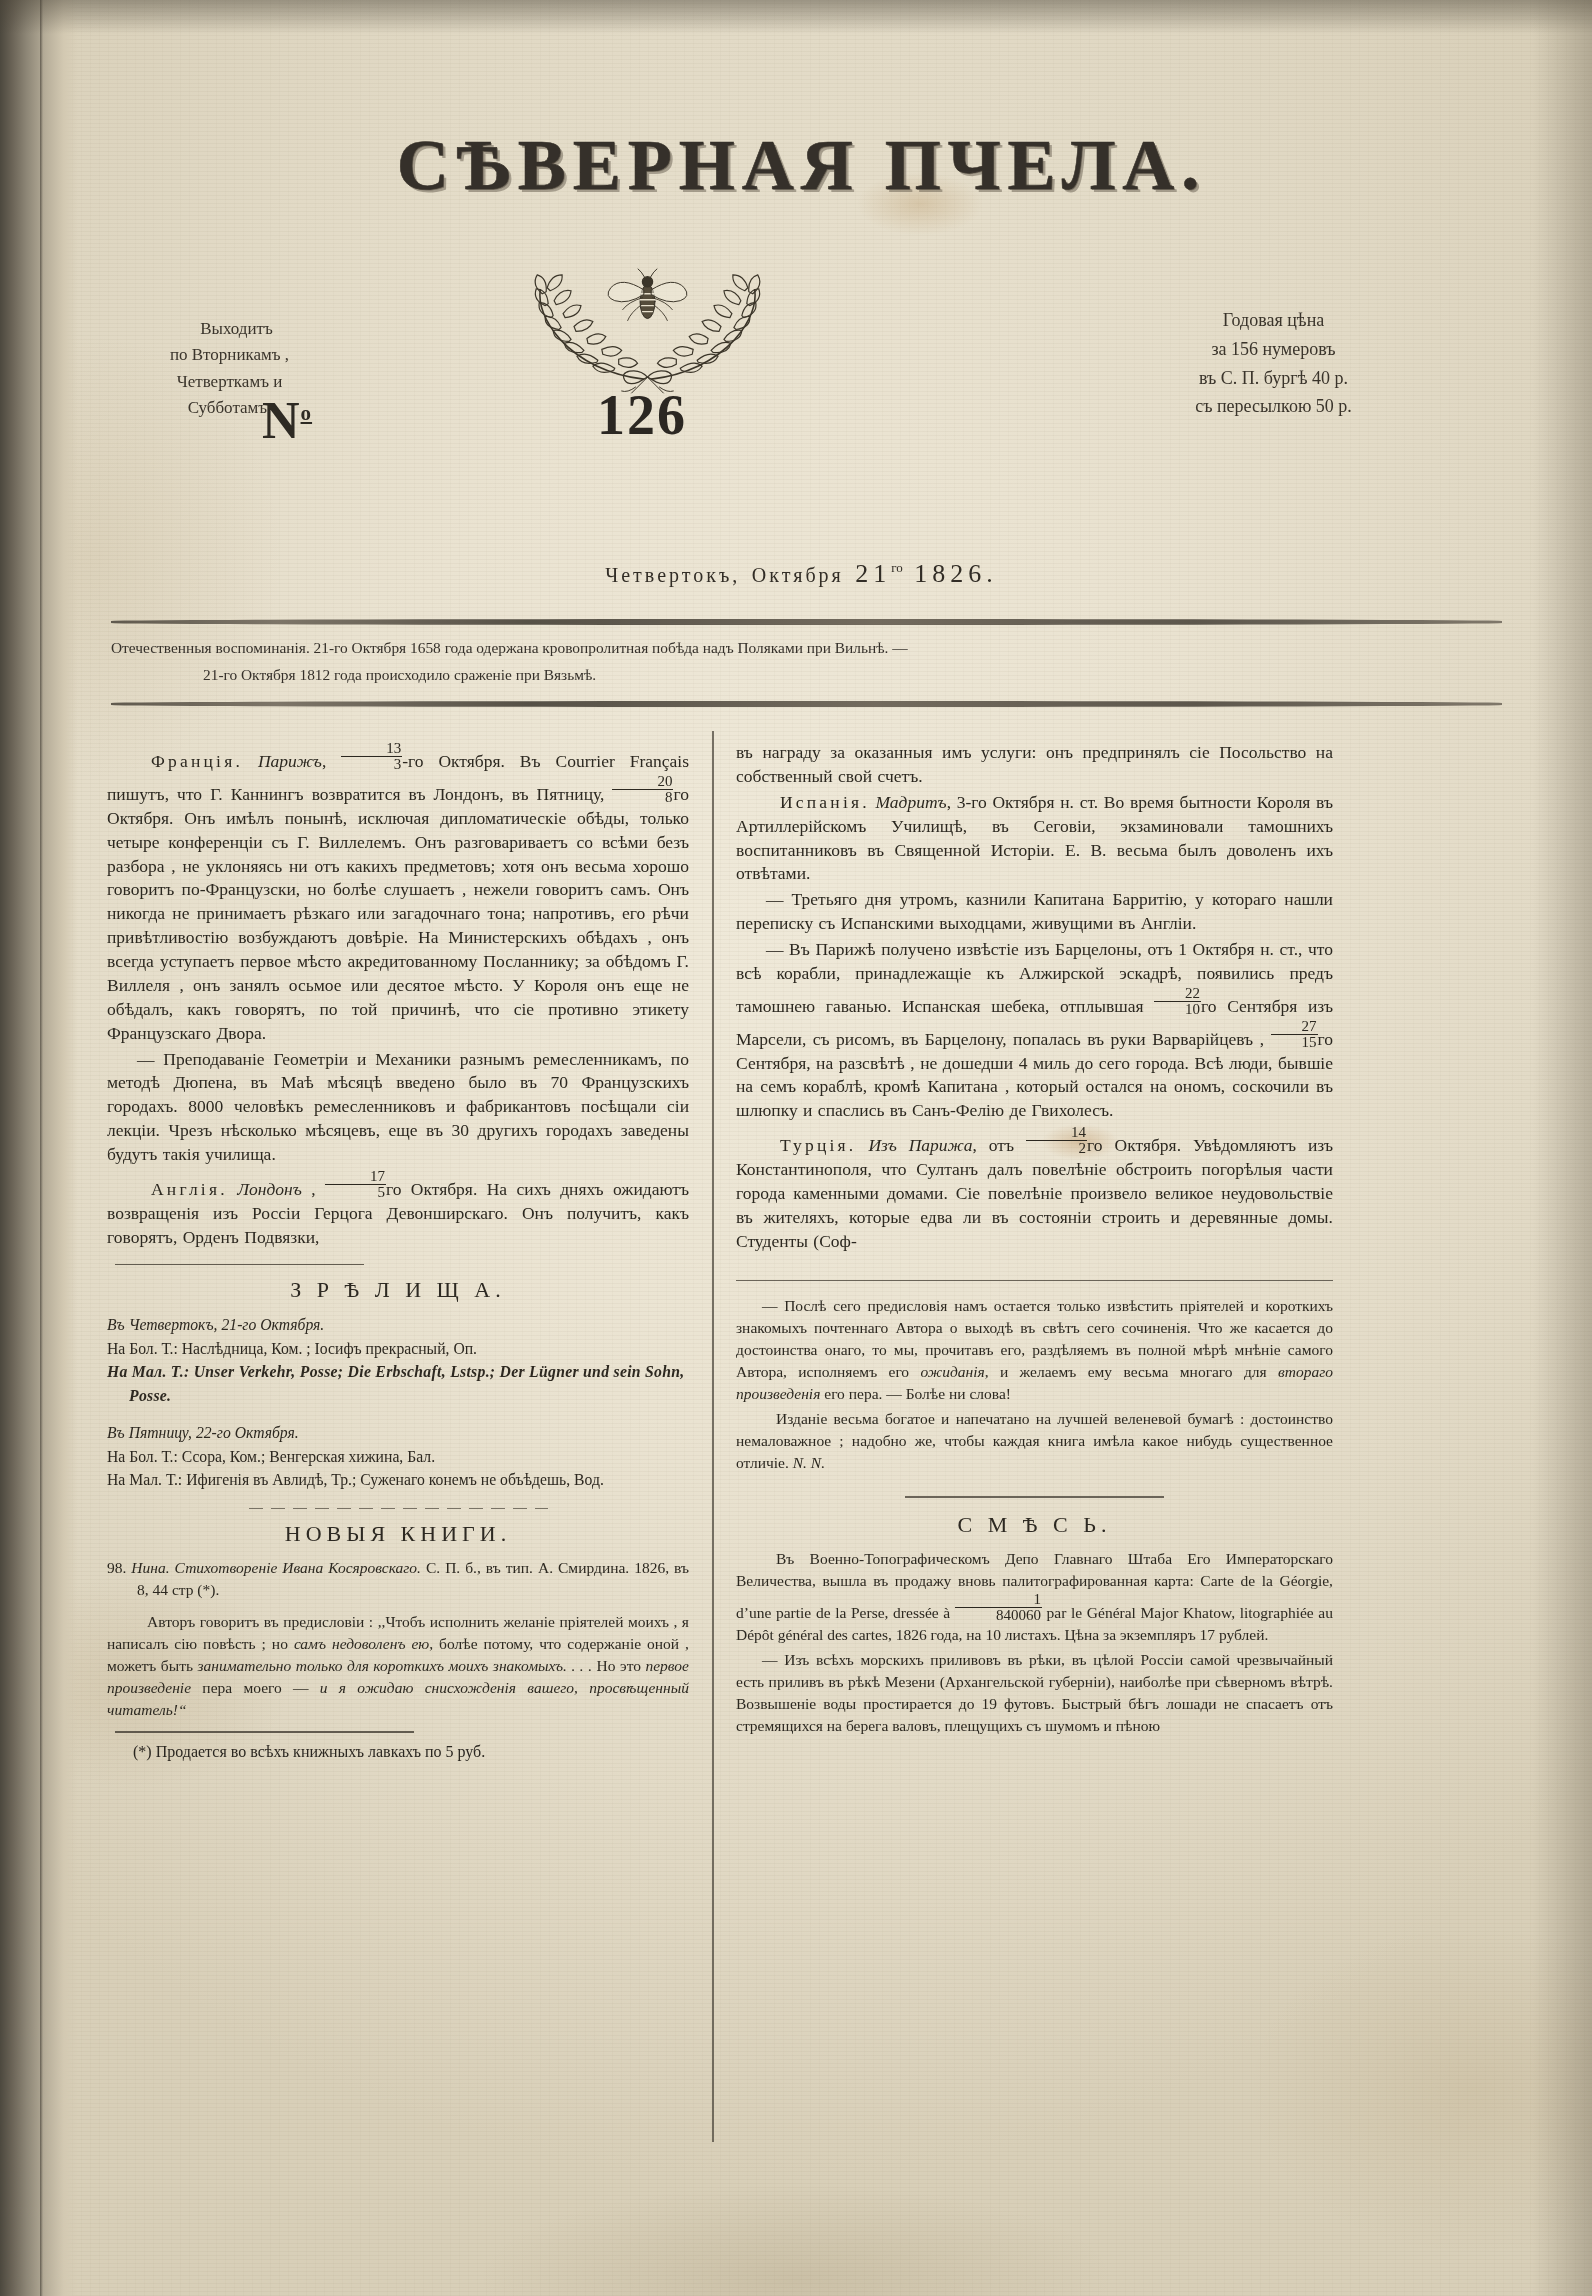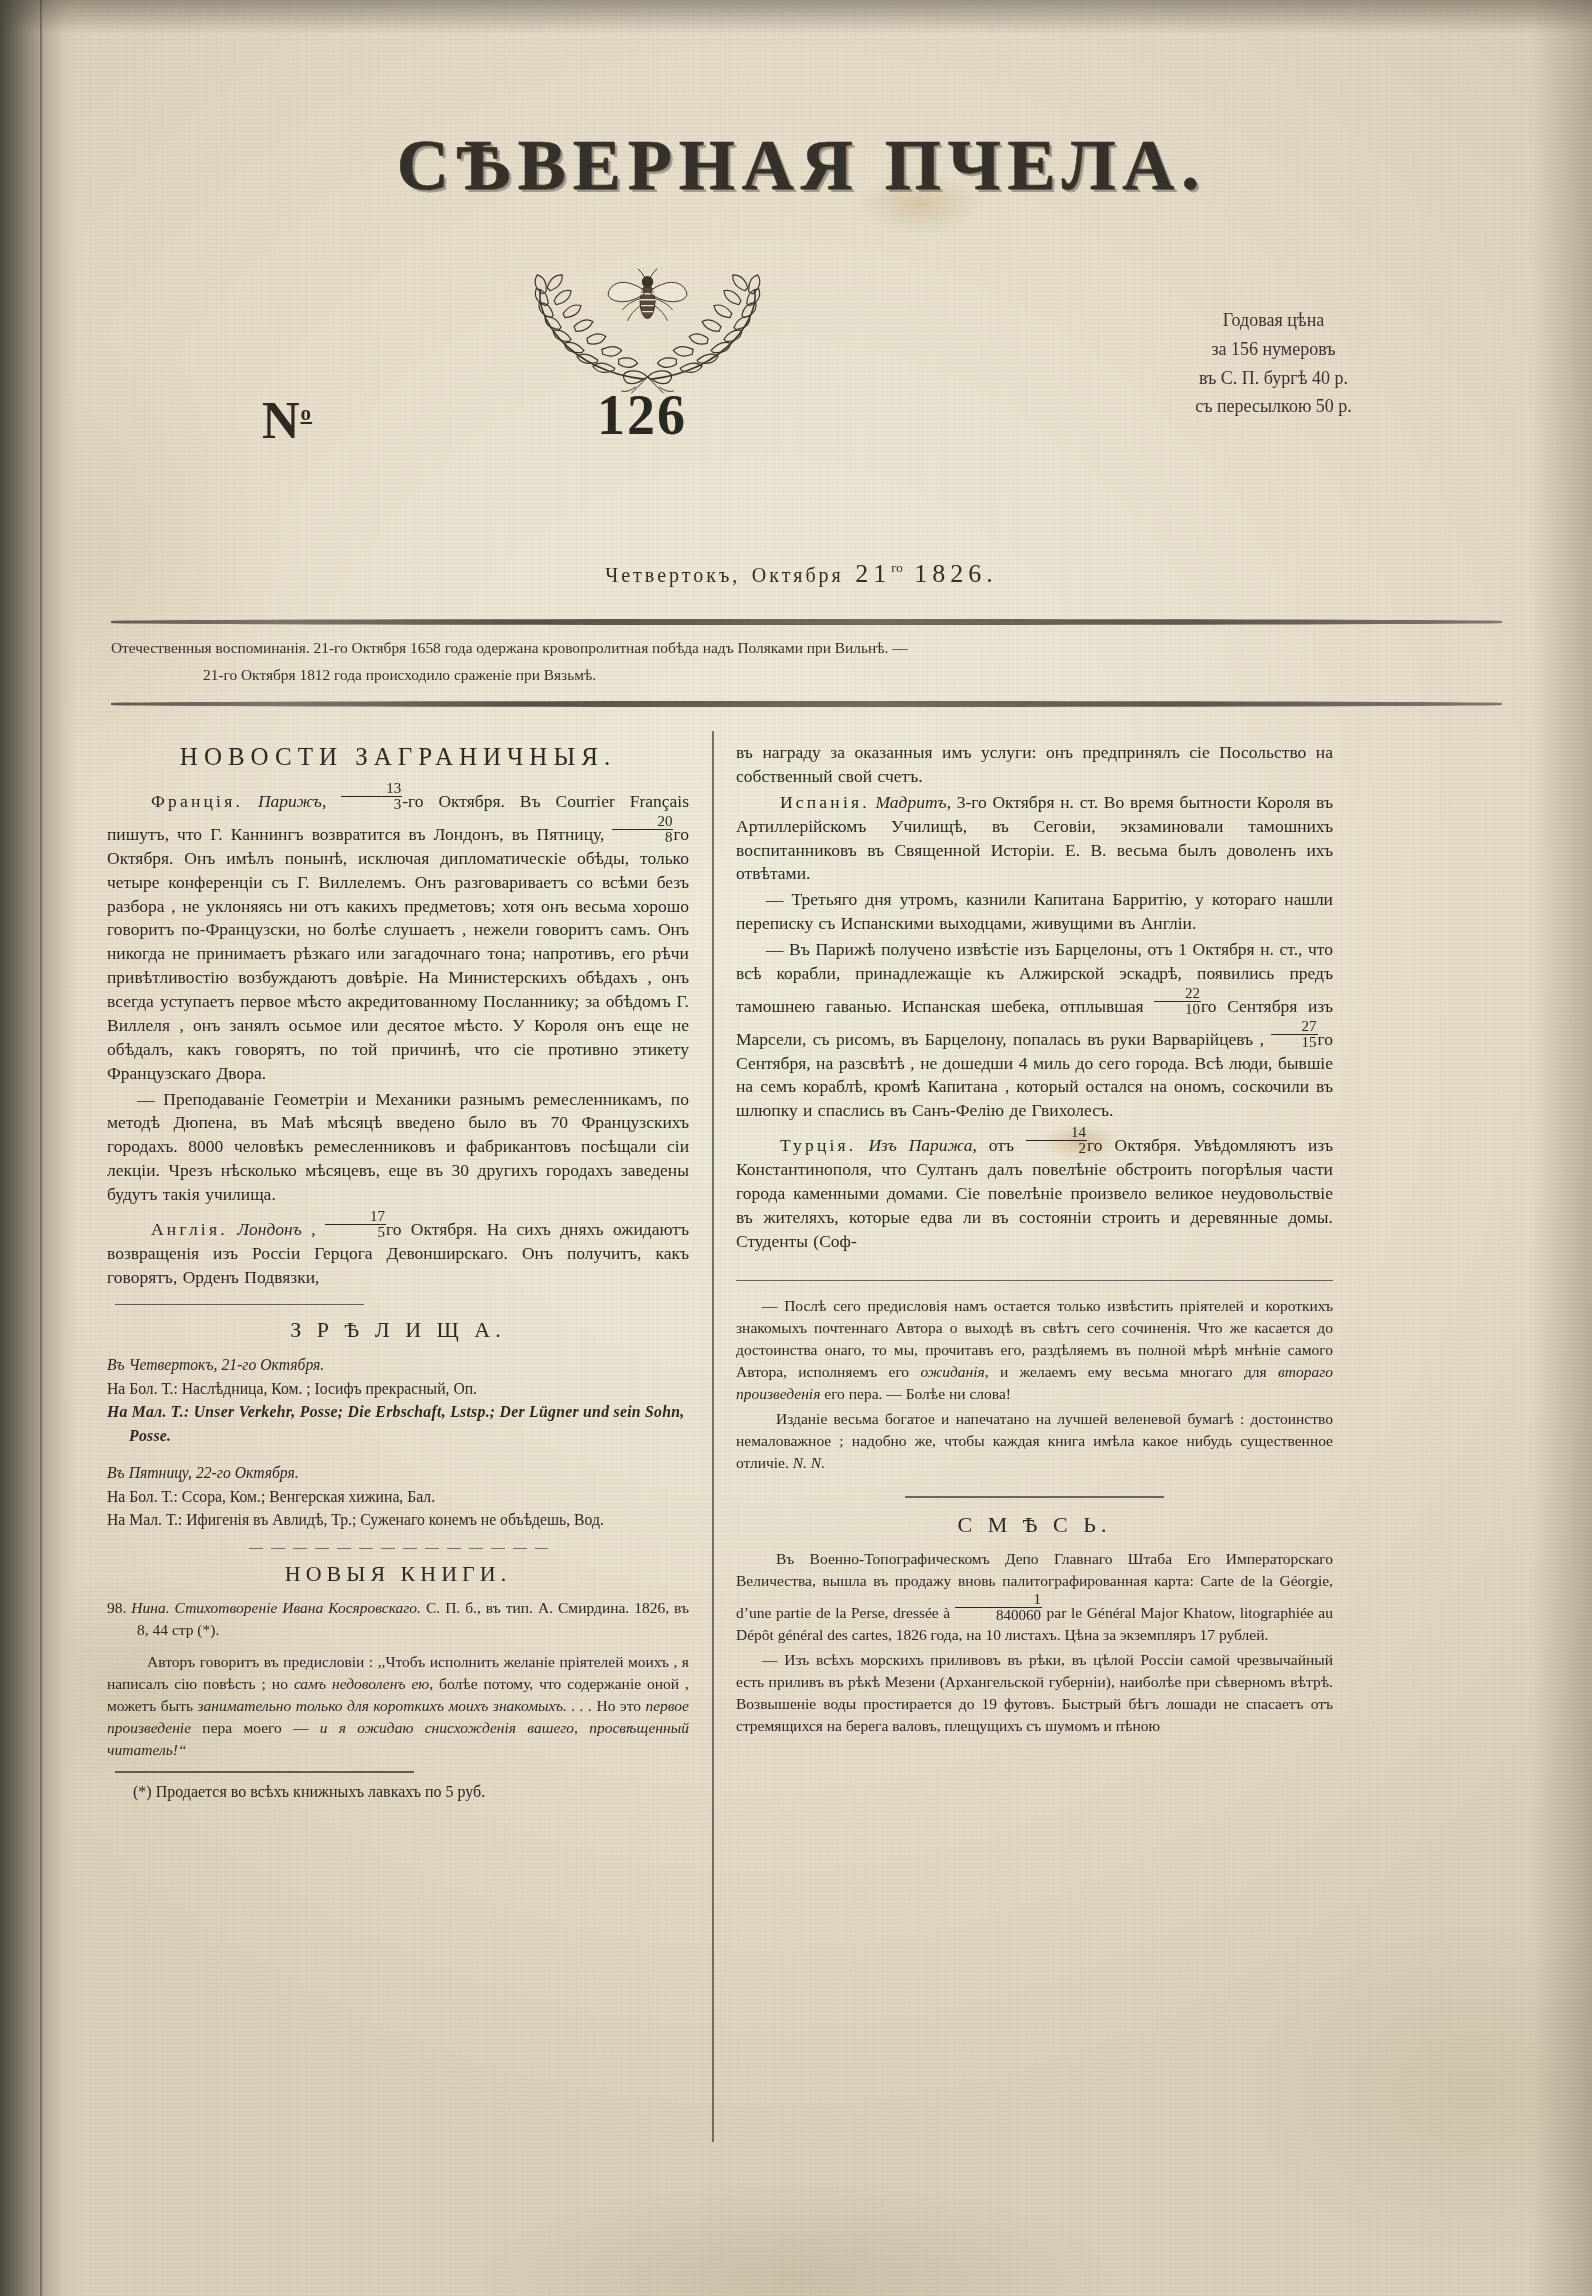--- a/index.html
+++ b/index.html
@@ -168,20 +168,26 @@
 </head>
 <body>
 
 <div id="page">
 
   <div id="grain"></div>
   <div id="stains"></div>
 
   <div id="masthead-title">СѢВЕРНАЯ ПЧЕЛА.</div>
 
+  <div id="freq-block">
+    <div>Выходитъ</div>
+    <div>по Вторникамъ ,</div>
+    <div>Четверткамъ и</div>
+    <div>Субботамъ.</div>
+  </div>
 
   <div id="price-block">
     <div>Годовая цѣна</div>
     <div>за 156 нумеровъ</div>
     <div>въ С. П. бургѣ 40 р.</div>
     <div>съ пересылкою 50 р.</div>
   </div>
 
   <div id="numero">N<sup>o</sup></div>
   <div id="issue-number">126</div>
@@ -256,21 +262,20 @@
   <div id="histnote">
     <span>Отечественныя воспоминанія. 21-го Октября 1658 года одержана кровопролитная побѣда надъ Поляками при Вильнѣ. —</span>
     <span class="indent">21-го Октября 1812 года происходило сраженіе при Вязьмѣ.</span>
   </div>
 
   <div class="rule-wavy" style="top:701px;"></div>
   <div id="col-divider"></div>
 
   <div id="col-left">
 
-    <div class="sec-head">НОВОСТИ ЗАГРАНИЧНЫЯ.</div>
 
     <p class="body">
       <span class="sp">Франція.</span>
       <span class="it">Парижъ</span>,
       <span class="frac"><b>13</b><i>3</i></span><span>-го Октября.</span>
       <span>Въ Courrier Français пишутъ, что Г. Каннингъ возвратится въ Лондонъ, въ Пятницу,</span>
       <span class="frac"><b>20</b><i>8</i></span><span>го Октября. Онъ имѣлъ понынѣ, исключая дипломатическіе обѣды, только четыре конференціи съ Г. Виллелемъ. Онъ разговариваетъ со всѣми безъ разбора , не уклоняясь ни отъ какихъ предметовъ; хотя онъ весьма хорошо говоритъ по-Французски, но болѣе слушаетъ , нежели говоритъ самъ. Онъ никогда не принимаетъ рѣзкаго или загадочнаго тона; напротивъ, его рѣчи привѣтливостію возбуждаютъ довѣріе. На Министерскихъ обѣдахъ , онъ всегда уступаетъ первое мѣсто акредитованному Посланнику; за обѣдомъ Г. Виллеля , онъ занялъ осьмое или десятое мѣсто. У Короля онъ еще не обѣдалъ, какъ говорятъ, по той причинѣ, что сіе противно этикету Французскаго Двора.</span>
     </p>
 
     <p class="body dash">— Преподаваніе Геометріи и Механики разнымъ ремесленникамъ, по методѣ Дюпена, въ Маѣ мѣсяцѣ введено было въ 70 Французскихъ городахъ. 8000 человѣкъ ремесленниковъ и фабрикантовъ посѣщали сіи лекціи. Чрезъ нѣсколько мѣсяцевъ, еще въ 30 другихъ городахъ заведены будутъ такія училища.</p>

